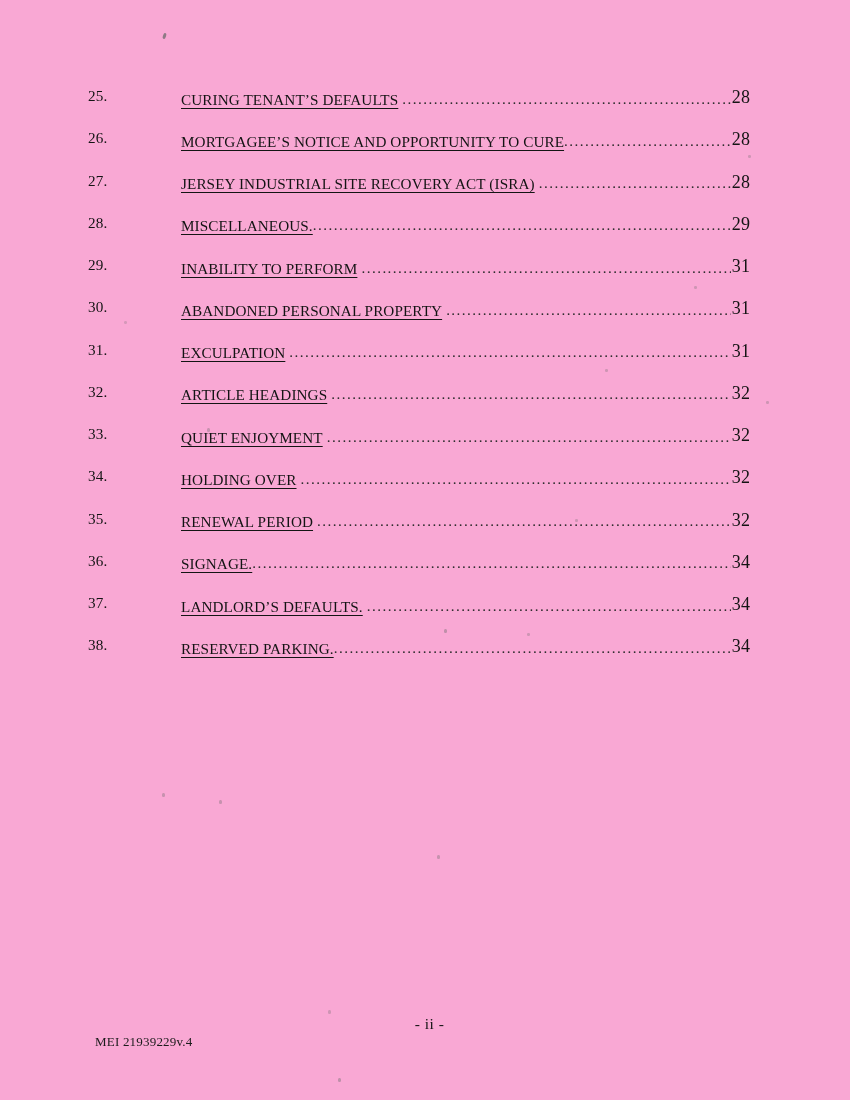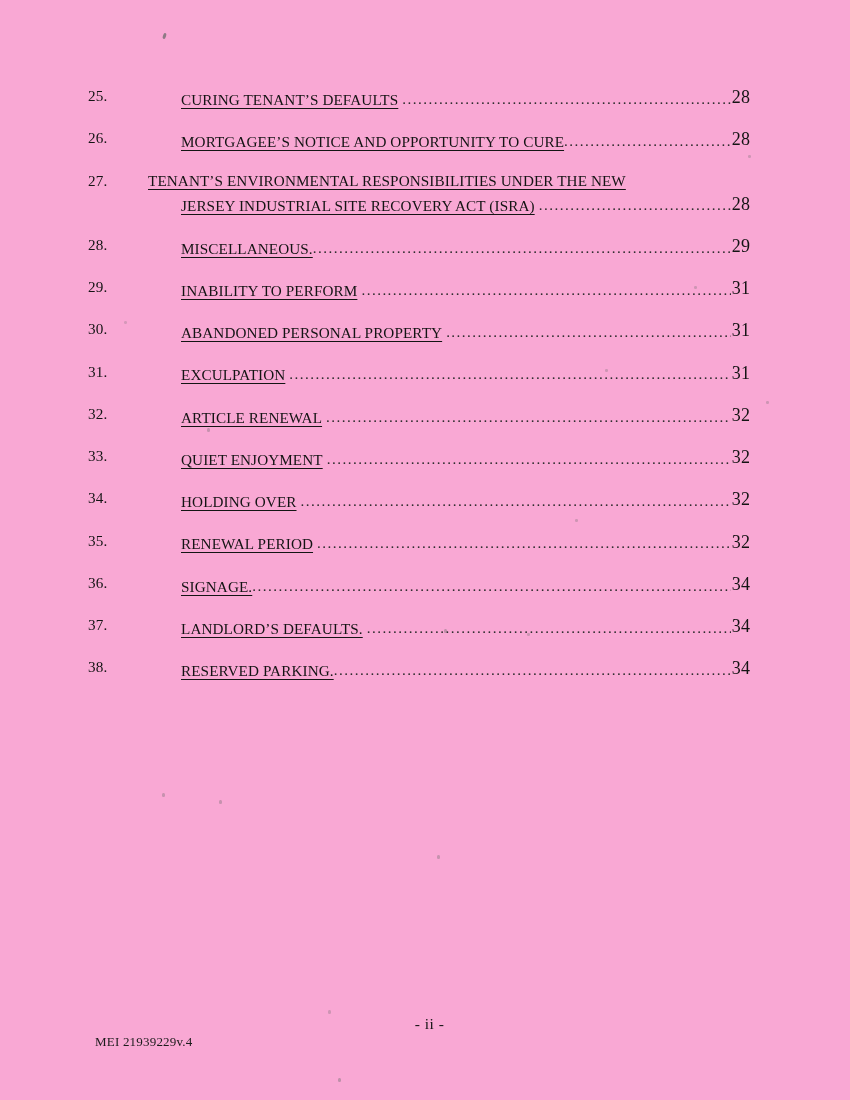--- a/index.html
+++ b/index.html
@@ -166,21 +166,20 @@
             <span class="toc-title">MORTGAGEE’S NOTICE AND OPPORTUNITY TO CURE</span>
             <span class="gap-none"></span>
             <span class="leader">........................................................................................................................................................................................................</span>
             <span class="toc-page">28</span>
           </div>
         </div>
       </div>
       <div class="toc-row">
         <div class="toc-num">27.</div>
         <div class="toc-body">
-          <span class="wrap-first">TENANT’S ENVIRONMENTAL RESPONSIBILITIES UNDER THE NEW</span>
           <div class="entry-line">
             <span class="toc-title">JERSEY INDUSTRIAL SITE RECOVERY ACT (ISRA)</span>
             <span class="gap-sm"></span>
             <span class="leader">........................................................................................................................................................................................................</span>
             <span class="toc-page">28</span>
           </div>
         </div>
       </div>
       <div class="toc-row">
         <div class="toc-num">28.</div>
@@ -223,21 +222,21 @@
             <span class="gap-sm"></span>
             <span class="leader">........................................................................................................................................................................................................</span>
             <span class="toc-page">31</span>
           </div>
         </div>
       </div>
       <div class="toc-row">
         <div class="toc-num">32.</div>
         <div class="toc-body">
           <div class="entry-line">
-            <span class="toc-title">ARTICLE RENEWAL</span>
+            <span class="toc-title">ARTICLE HEADINGS</span>
             <span class="gap-sm"></span>
             <span class="leader">........................................................................................................................................................................................................</span>
             <span class="toc-page">32</span>
           </div>
         </div>
       </div>
       <div class="toc-row">
         <div class="toc-num">33.</div>
         <div class="toc-body">
           <div class="entry-line">

